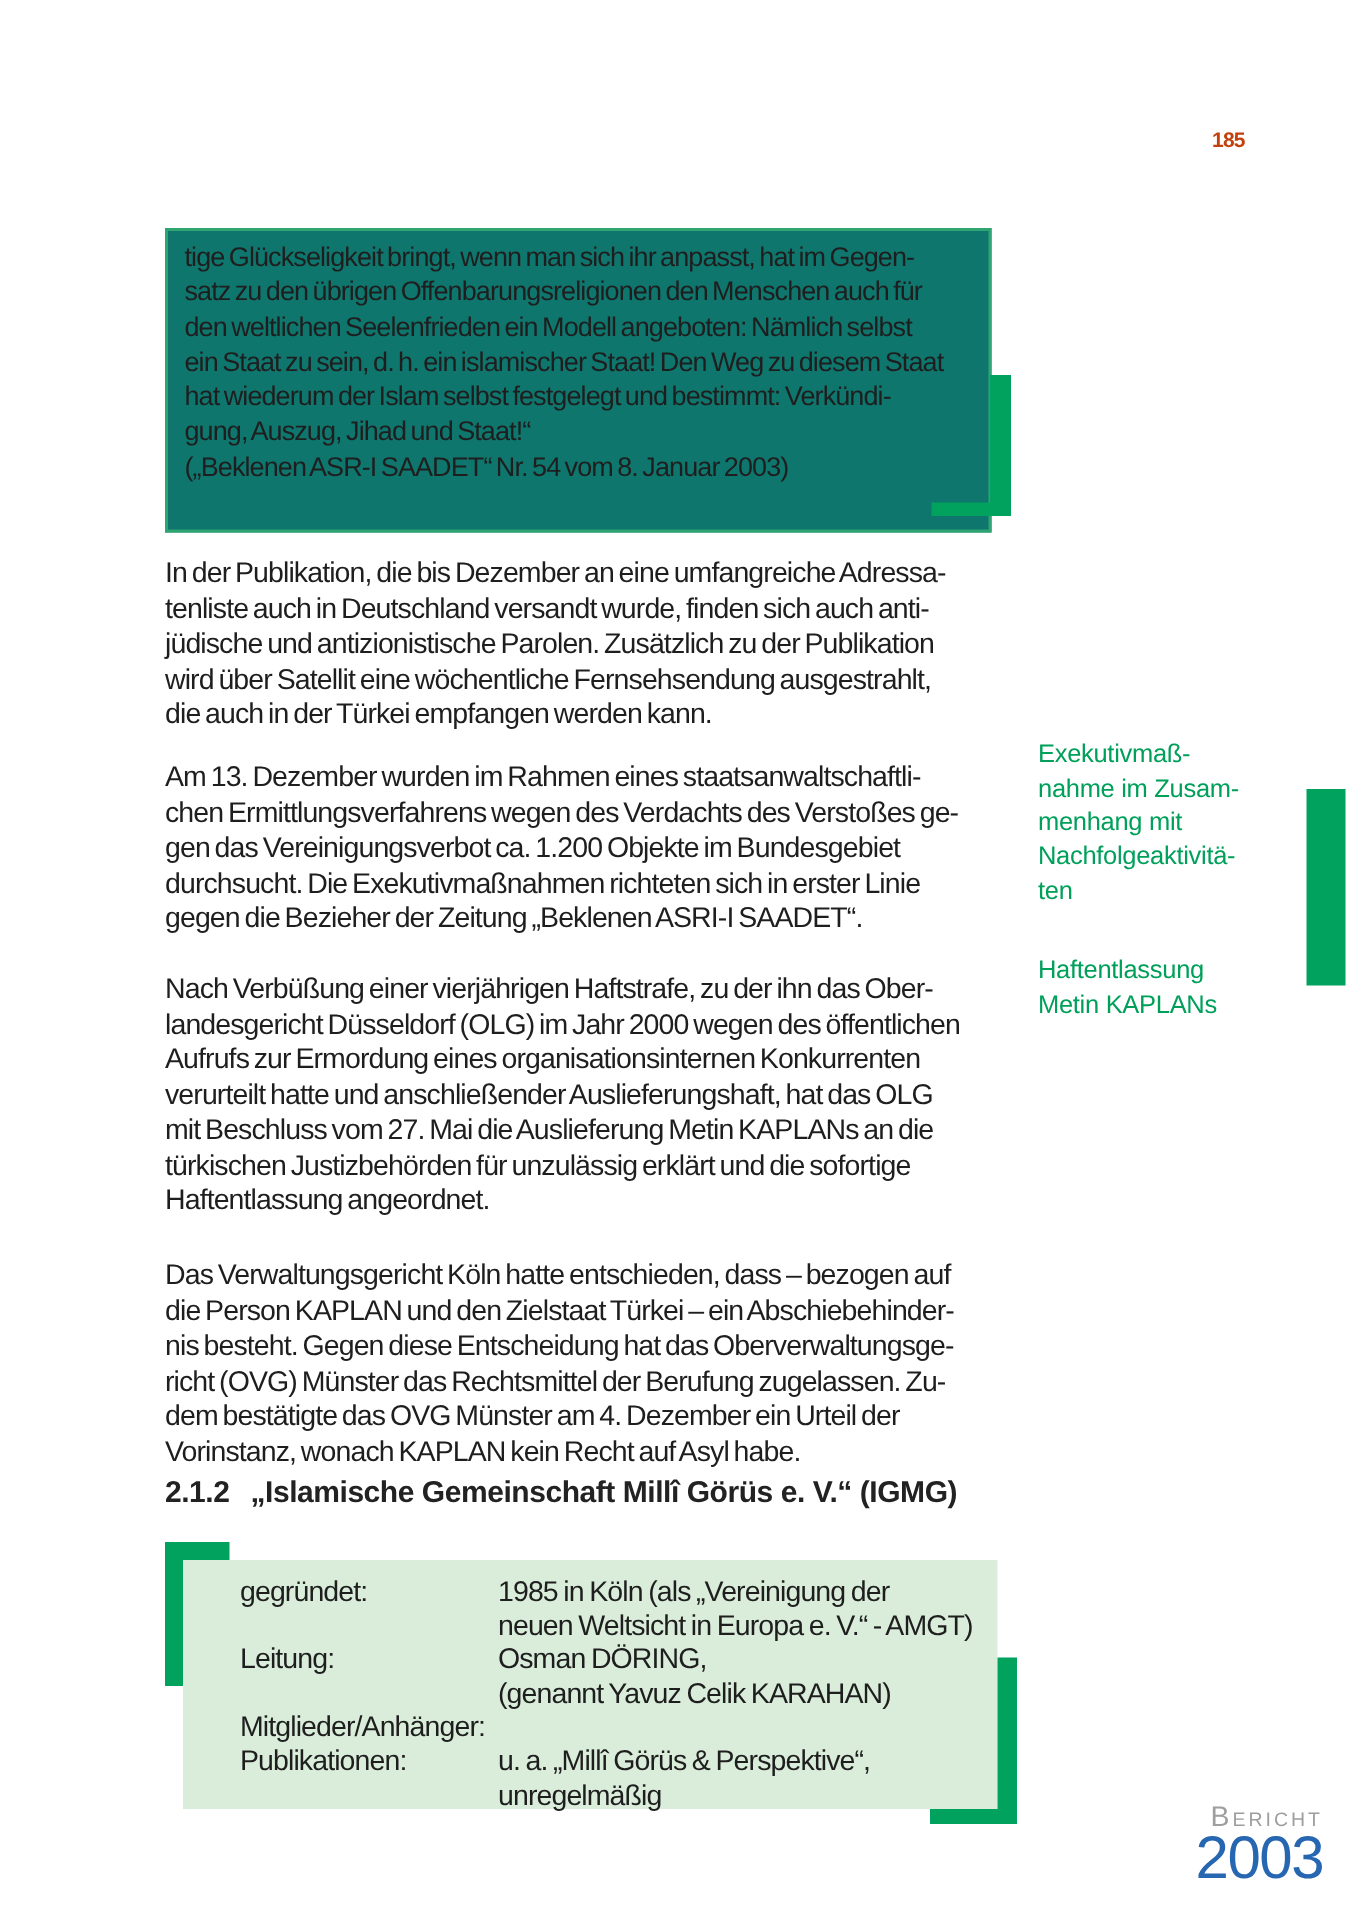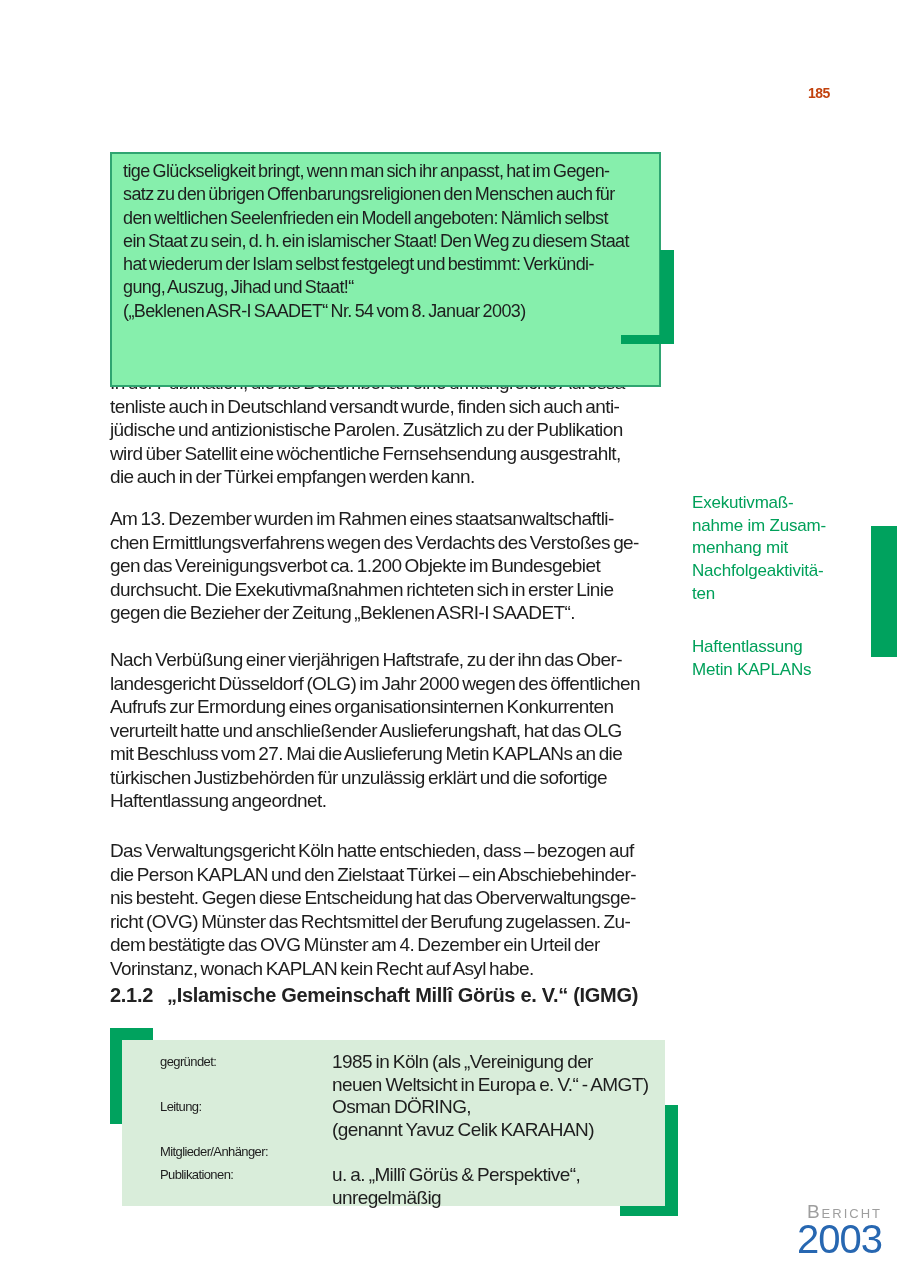--- a/index.html
+++ b/index.html
@@ -15,22 +15,22 @@
     font-variant:small-caps; font-size:15.5px; letter-spacing:0.4px;
     color:#3c3c3c; white-space:nowrap;
   }
   .page-number {
     top:85px; left:808px; width:60px;
     font-size:14px; font-weight:bold; color:#c2410c; letter-spacing:-0.5px;
   }
 
   
   .quote-box {
-    top:152px; left:110px; width:551px; height:235px;
-    background:#86efac; border:2px solid #2fa571; box-sizing:border-box;
+    top:152px; left:110px; width:551px; height:203px;
+    background:#0f766e; border:2px solid #2fa571; box-sizing:border-box;
     padding:6px 10px 0 11px; z-index:2;
   }
   .quote-text, .quote-citation {
     font-size:18px; line-height:23.3px; letter-spacing:-0.6px; word-spacing:-1.5px;
     white-space:pre-line; color:#1e1e1e;
   }
   .shadow { background:#00a25e; z-index:3; }
   .quote-shadow-v { top:250px; left:660px; width:14px; height:94px; }
   .quote-shadow-h { top:335px; left:621px; width:41px; height:9px; }
 
@@ -64,21 +64,21 @@
   .section-heading .num { margin-right:14px; }
 
   
   .info-accent { top:1028px; left:110px; width:43px; height:96px; background:#00a25e; z-index:1; }
   .info-box {
     top:1040px; left:122px; width:543px; height:166px;
     background:#d9edda; box-sizing:border-box; padding:11px 8px 0 38px; z-index:2;
   }
   .info-row { display:flex; }
   .info-label {
-    flex:0 0 172px; font-size:13px; line-height:22.6px;
+    flex:0 0 172px; font-size:19px; line-height:22.6px;
     letter-spacing:-0.6px; word-spacing:-1px; color:#1e1e1e;
   }
   .info-value {
     flex:1; font-size:19px; line-height:22.6px;
     letter-spacing:-0.6px; word-spacing:-1px; color:#1e1e1e; white-space:pre-line;
   }
   .info-shadow-v { top:1105px; left:665px; width:13px; height:111px; }
   .info-shadow-h { top:1206px; left:620px; width:47px; height:10px; }
 
   

